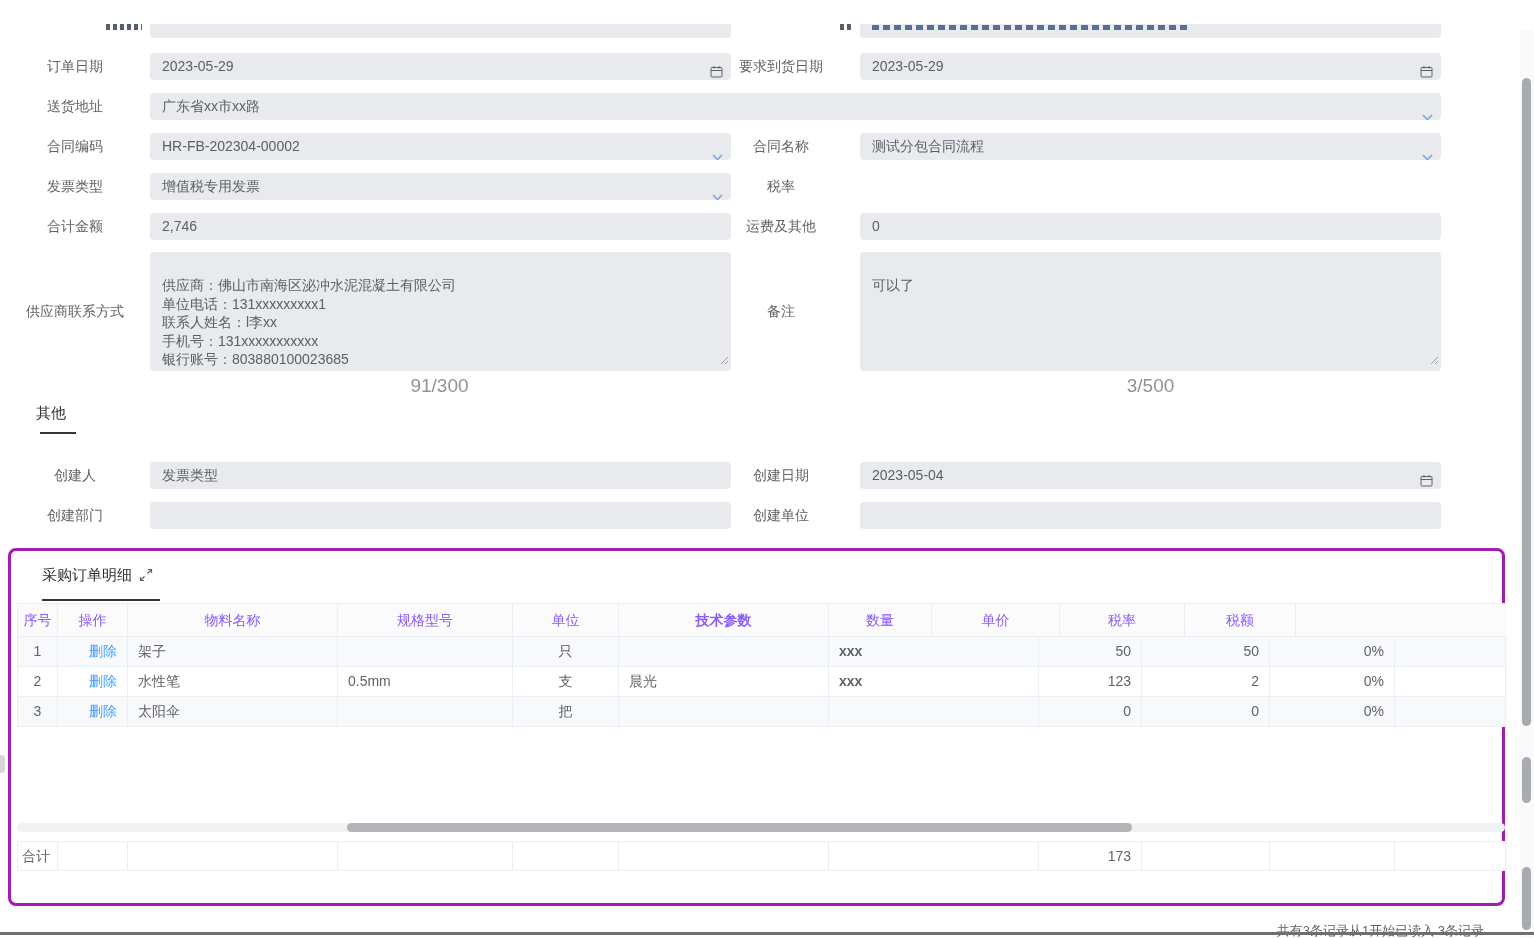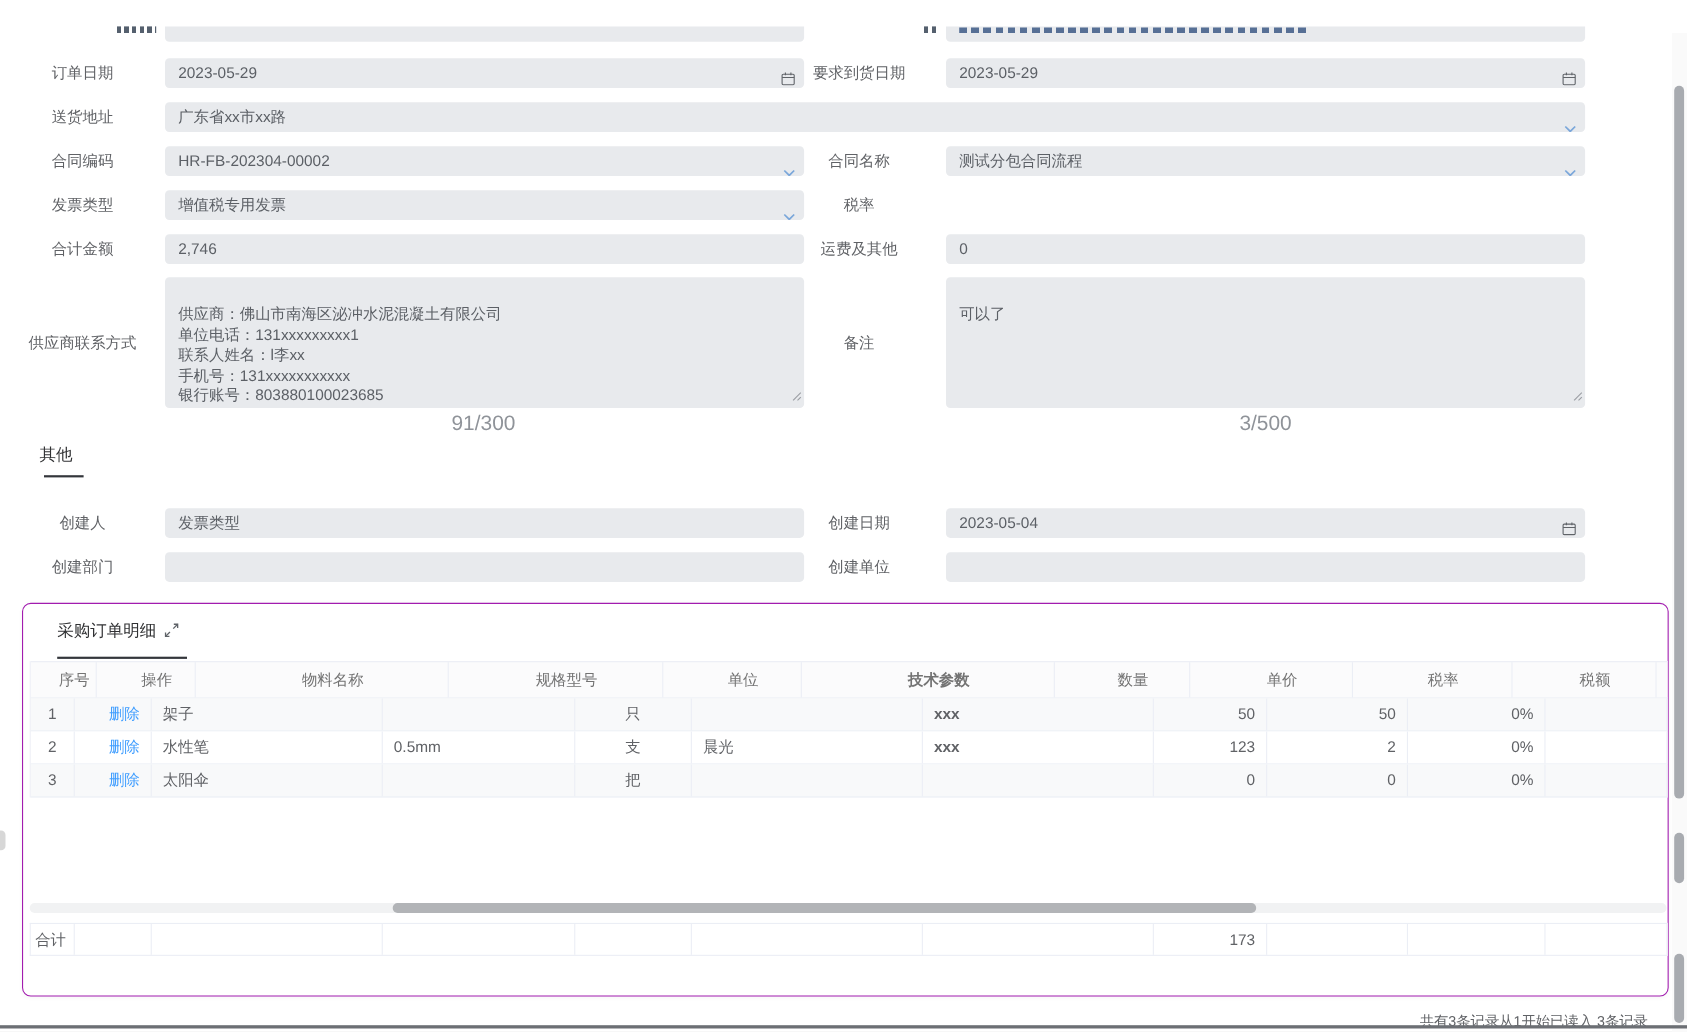--- a/index.html
+++ b/index.html
@@ -44,34 +44,34 @@
   .clip-fld.r{left:860px;width:581px;}
   .clip-mark{position:absolute;height:6px;background:repeating-linear-gradient(90deg,#55606e 0 4px,transparent 4px 7px);}
   .clip-text{position:absolute;left:872px;top:25px;width:318px;height:5px;opacity:.85;
              background:repeating-linear-gradient(90deg,#3d5a86 0 7px,transparent 7px 11px);}
 
   
   .sec-title{position:absolute;font-size:15px;color:#303133;cursor:pointer;white-space:nowrap;}
   .sec-line{position:absolute;height:2px;background:#33363b;}
 
   
-  .card{position:absolute;left:20px;top:548px;width:1497px;height:358px;background:#fff;
-        border:1px solid #a21caf;border-radius:8px;box-sizing:border-box;box-shadow:0 1px 4px rgba(0,0,0,.04);}
+  .card{position:absolute;left:8px;top:548px;width:1497px;height:358px;background:#fff;
+        border:3px solid #a21caf;border-radius:8px;box-sizing:border-box;box-shadow:0 1px 4px rgba(0,0,0,.04);}
   .card .tab{left:31px;top:15px;}
   .expand-ic{position:absolute;left:128px;top:17px;cursor:pointer;}
   .card .tabline{left:31px;top:48px;width:118px;}
 
   .grid{position:absolute;left:6px;top:52px;width:1488px;border-left:1px solid #ebeef5;box-sizing:content-box;}
   .g-head{display:flex;height:32px;line-height:32px;background:#fbfbfc;
           border-top:1px solid #ebeef5;border-bottom:1px solid #ebeef5;}
   .g-row{display:flex;height:29px;line-height:29px;border-bottom:1px solid #ebeef5;background:#fff;}
   .g-row.odd{background:#f8f9fa;}
   .g-cell{box-sizing:border-box;border-right:1px solid #ebeef5;padding:0 10px;font-size:14px;color:#606266;
           overflow:hidden;white-space:nowrap;}
-  .g-cell.hc{text-align:center;color:#737373;margin-left:20px;}
+  .g-cell.hc{text-align:center;color:#8b5cf6;}
   .col-seq{width:40px;text-align:center;padding:0 4px;}
   .col-op{width:70px;text-align:right;}
   .col-name{width:210px;}
   .col-spec{width:175px;}
   .col-unit{width:106px;text-align:center;}
   .col-brand{width:210px;}
   .col-tech{width:210px;font-weight:bold;}
   .col-qty{width:103px;text-align:right;}
   .col-price{width:128px;text-align:right;}
   .col-tax_rate{width:125px;text-align:right;}

